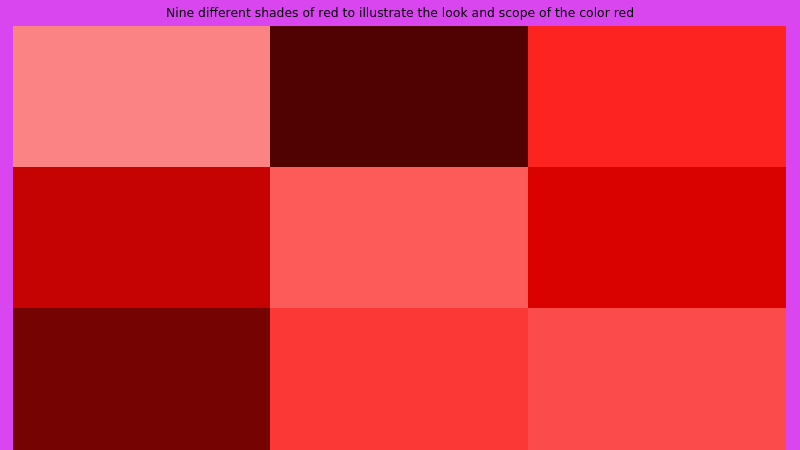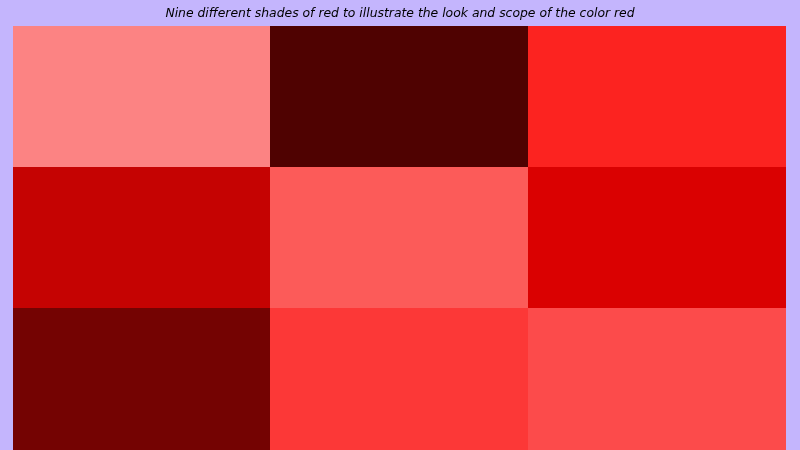--- a/index.html
+++ b/index.html
@@ -45,21 +45,21 @@
   }
   .swatch-cell {
     width: 100%;
     height: 100%;
     display: block;
   }
 </style>
 </head>
 <body>
 
-<div id="figure" style="background: #c4b5fd; font-style: italic;">
+<div id="figure" style="background: #d946ef;">
 
   <div id="chart-title" style="color: rgb(0, 0, 0);">Nine different shades of red to illustrate the look and scope of the color red</div>
 
   <div id="swatch-grid">
     <div class="swatch-cell" style="background-color: rgb(252, 131, 131);"></div>
     <div class="swatch-cell" style="background-color: rgb(79, 2, 1);"></div>
     <div class="swatch-cell" style="background-color: rgb(252, 35, 32);"></div>
     <div class="swatch-cell" style="background-color: rgb(197, 3, 2);"></div>
     <div class="swatch-cell" style="background-color: rgb(252, 91, 89);"></div>
     <div class="swatch-cell" style="background-color: rgb(218, 1, 1);"></div>

